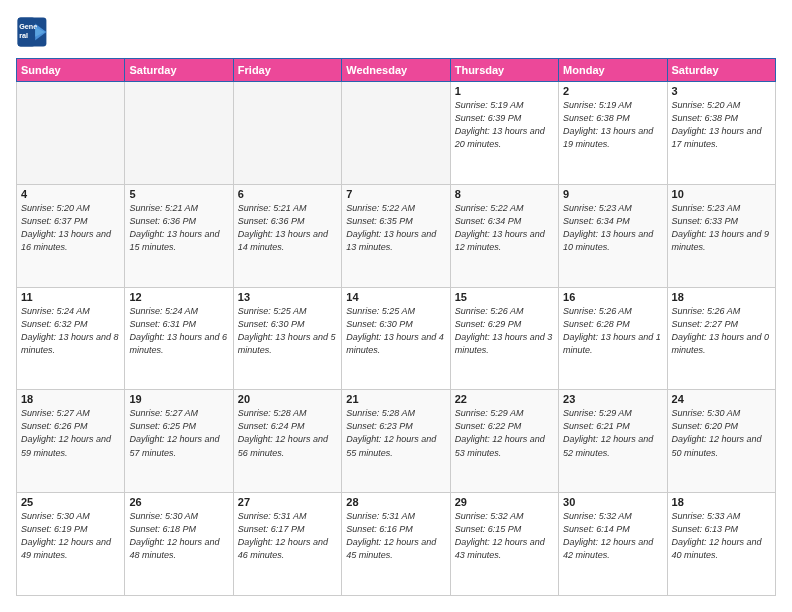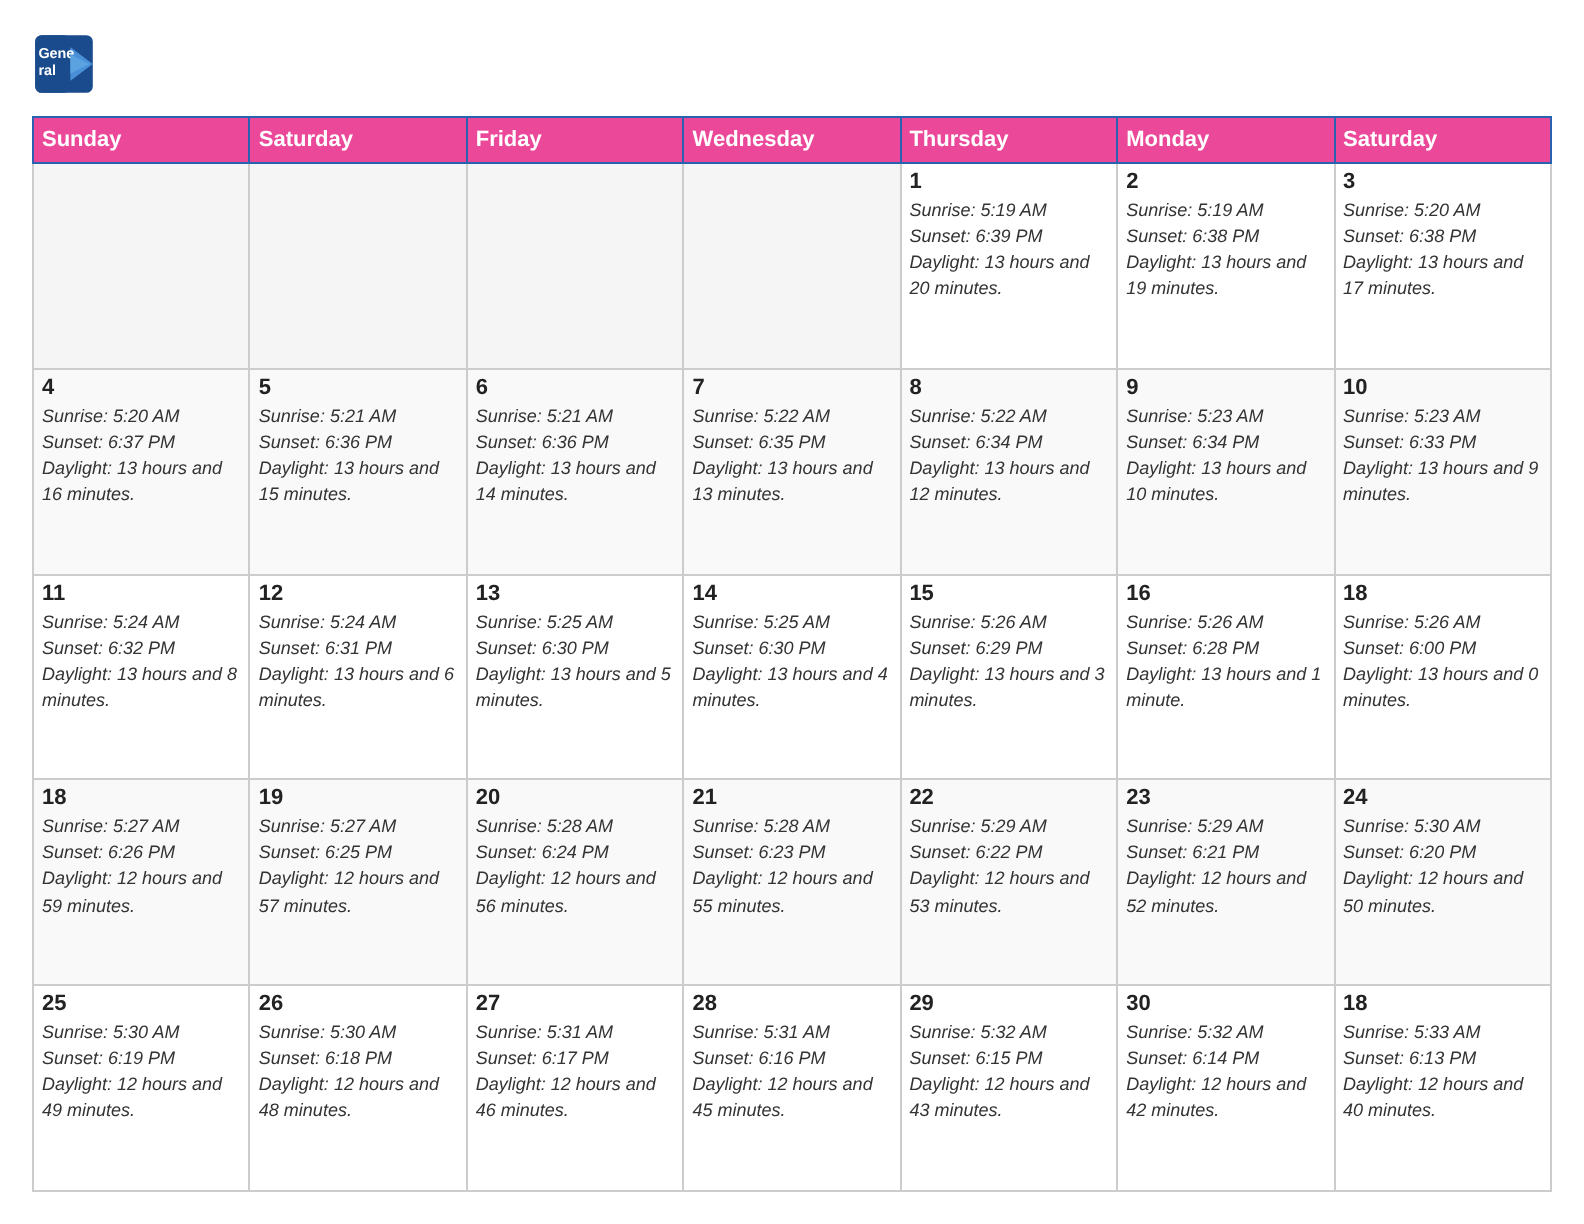--- a/index.html
+++ b/index.html
@@ -243,21 +243,21 @@
           <td>
             <span class="day-num">16</span>
             <div class="day-detail">Sunrise: 5:26 AM
 Sunset: 6:28 PM
 Daylight: 13 hours
 and 1 minute.</div>
           </td>
           <td>
             <span class="day-num">18</span>
             <div class="day-detail">Sunrise: 5:26 AM
-Sunset: 6:00 PM
+Sunset: 2:27 PM
 Daylight: 13 hours
 and 0 minutes.</div>
           </td>
         </tr>
         <tr class="row-shade">
           <td>
             <span class="day-num">18</span>
             <div class="day-detail">Sunrise: 5:27 AM
 Sunset: 6:26 PM
 Daylight: 12 hours

